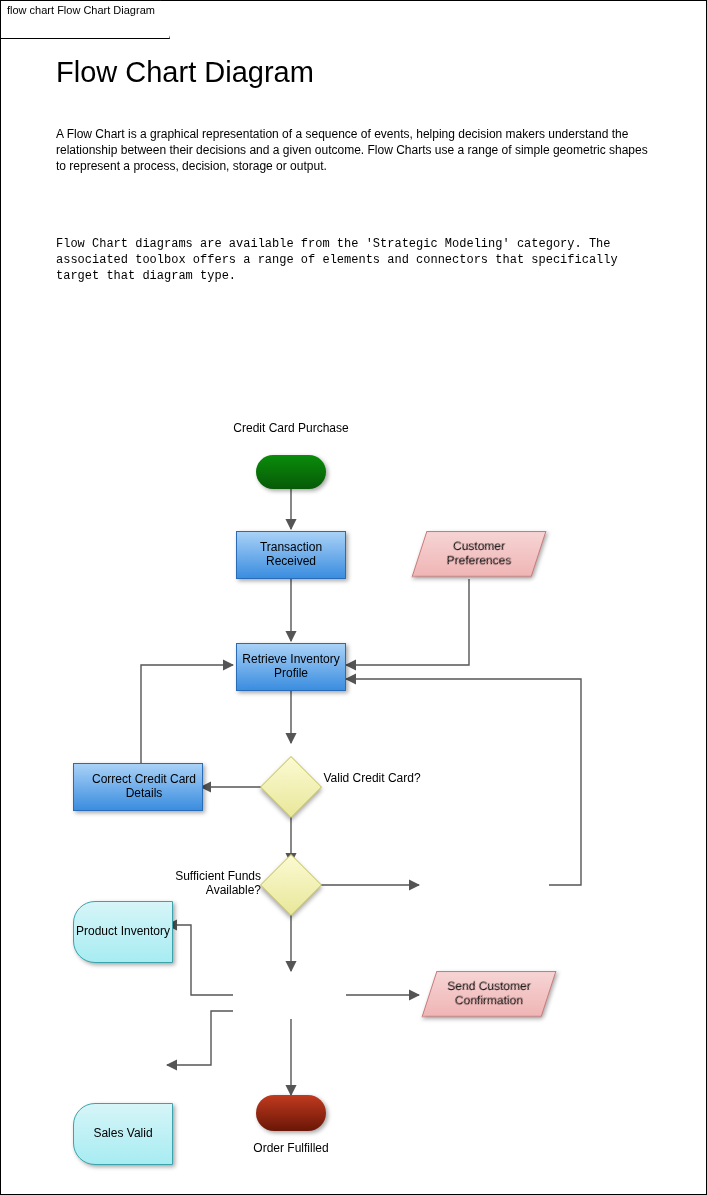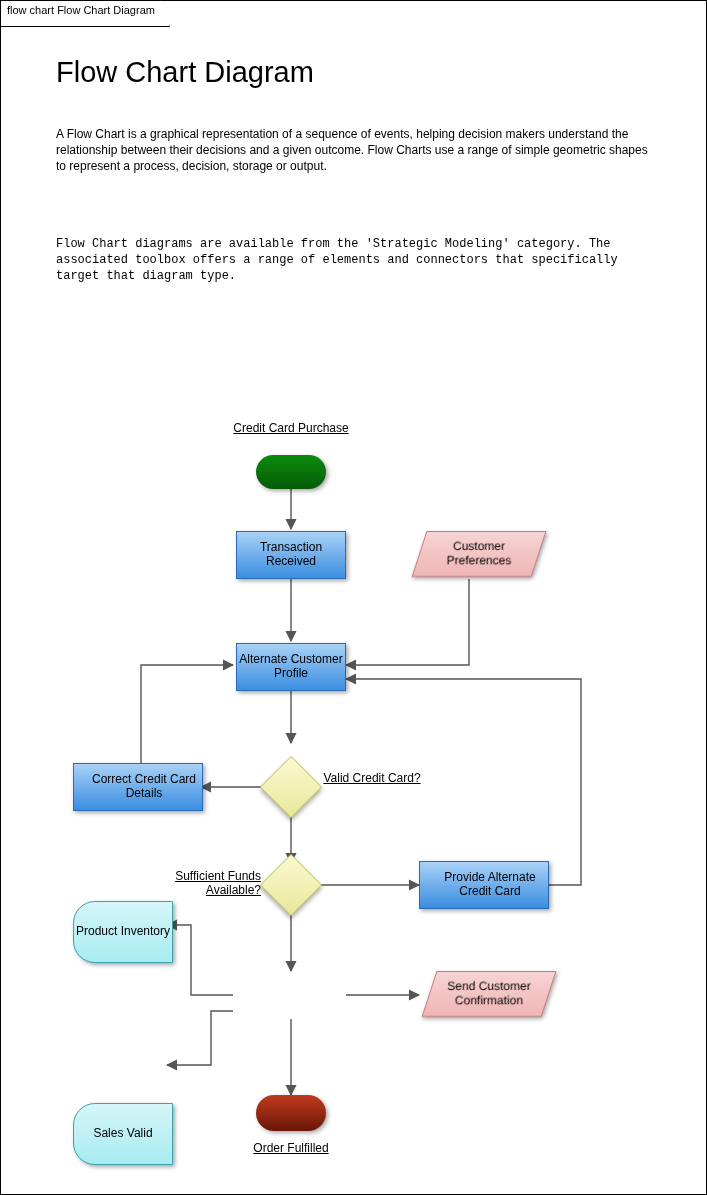--- a/index.html
+++ b/index.html
@@ -10,21 +10,21 @@
     position:relative;
     background:#fff;
   }
   .tab{
     position:absolute;top:-1px;left:-1px;
     height:22px;
     border:1px solid #000;
     border-top-right-radius:0;
     background:#fff;
     font-size:11px;
-    padding:3px 14px 0 6px;
+    padding:3px 14px 12px 6px;
     clip-path:polygon(0 0, calc(100% - 10px) 0, 100% 100%, 0 100%);
     z-index:5;
   }
   .title{
     position:absolute;left:55px;top:55px;
     font-size:29px;font-weight:400;
   }
   .para{
     position:absolute;left:55px;width:600px;
     font-size:12px;line-height:1.35;
@@ -63,21 +63,21 @@
     background:linear-gradient(#d6f5f8,#a7ecf2);
     border:1px solid #3aa3ac;border-left:none;
     transform:scaleX(-1);
     display:none;
   }
 
   .decision{width:44px;height:44px;border:1px solid #c9c96a;
             background:linear-gradient(135deg,#fbfad2,#e9e79a);
             transform:rotate(45deg);}
 
-  .dlabel{position:absolute;font-size:12px;width:110px;text-align:center;text-decoration:underline;}
+  .dlabel{position:absolute;font-size:12px;width:110px;text-align:center;}
 </style>
 </head>
 <body>
 
 <div class="page">
 
   <div class="tab">flow chart Flow Chart Diagram</div>
 
   <div class="title">Flow Chart Diagram</div>
 
@@ -113,36 +113,33 @@
 
   <div class="node process shadow" style="left:235px;top:530px">
      <span>Transaction Received</span>
   </div>
 
   <div class="node input shadow" style="left:418px;top:530px">
      <span>Customer Preferences</span>
   </div>
 
   <div class="node process shadow" style="left:235px;top:642px">
-     <span>Alternate Customer Profile</span>
+     <span>Retrieve Inventory Profile</span>
   </div>
 
   <div class="node process wide shadow" style="left:72px;top:762px">
      <span>Correct Credit Card Details</span>
   </div>
 
   <div class="node decision shadow" style="left:268px;top:764px"></div>
   <div class="dlabel" style="left:316px;top:770px;text-align:center">Valid Credit Card?</div>
 
   <div class="node decision shadow" style="left:268px;top:862px"></div>
   <div class="dlabel" style="left:150px;top:868px;text-align:right">Sufficient Funds Available?</div>
 
-  <div class="node process wide shadow" style="left:418px;top:860px">
-     <span>Provide Alternate Credit Card</span>
-  </div>
 
   <div class="node display shadow" style="left:72px;top:900px">
      <span>Product Inventory</span>
   </div>
 
 
   <div class="node input shadow" style="left:428px;top:970px">
      <span>Send Customer Confirmation</span>
   </div>
 

